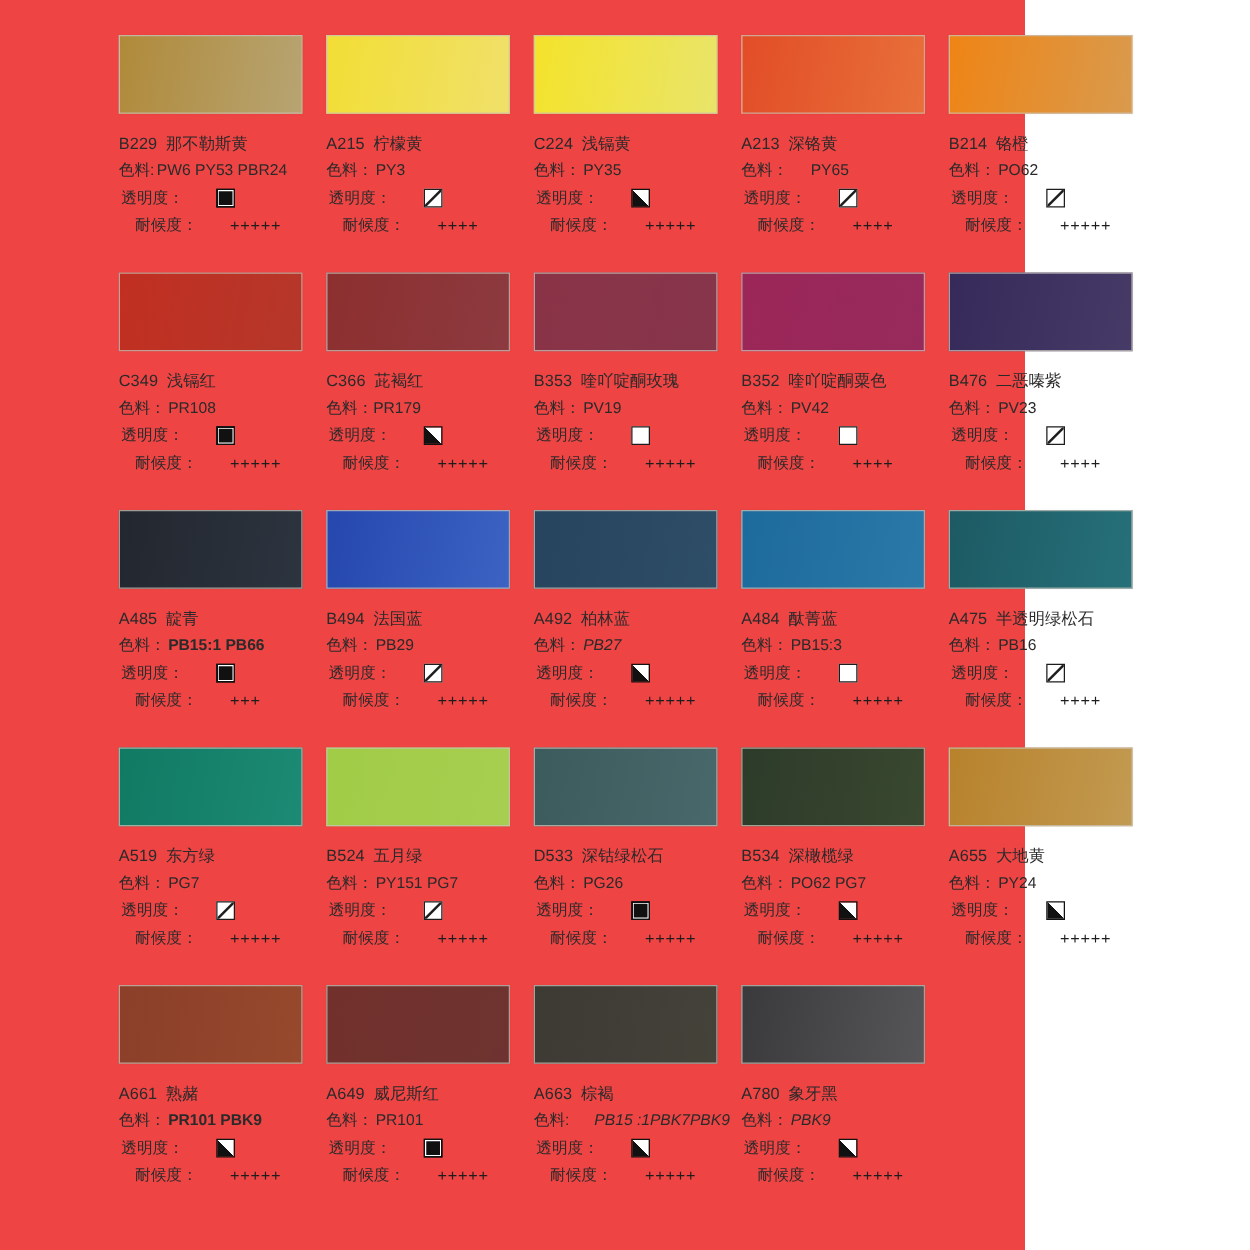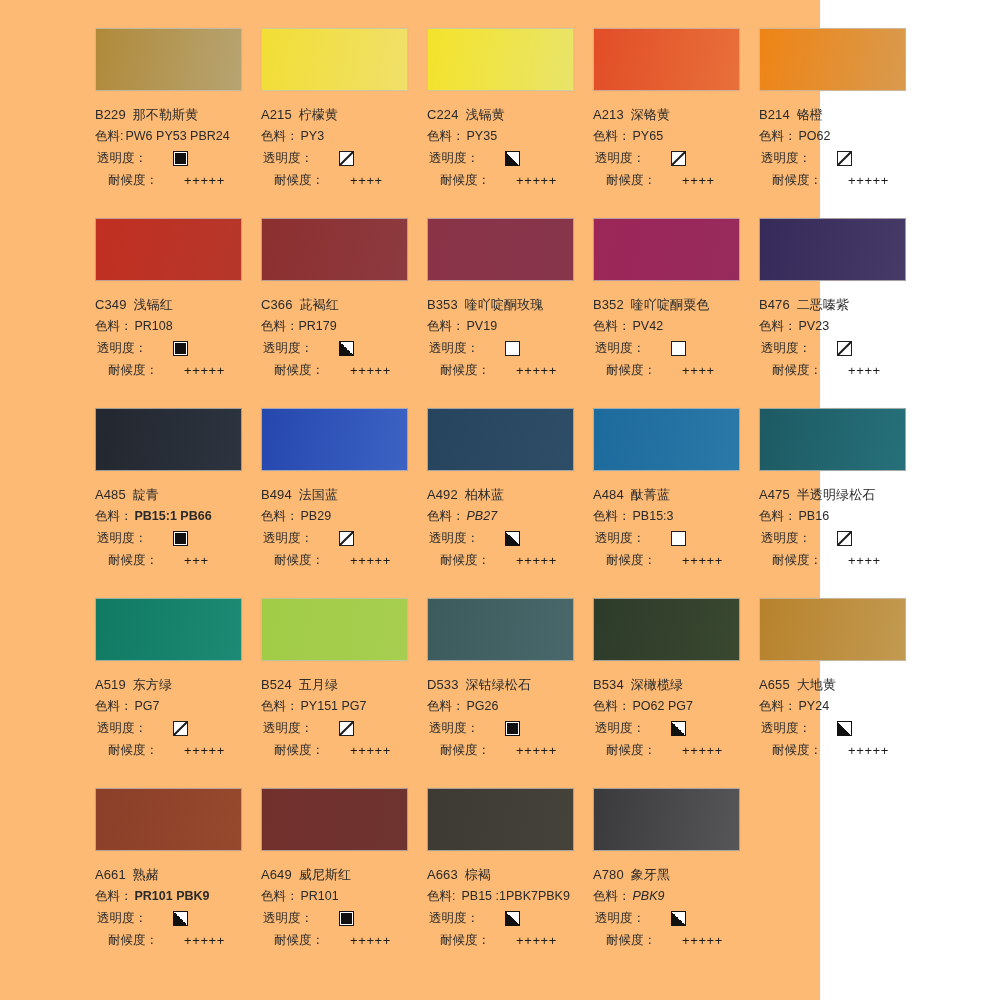--- a/index.html
+++ b/index.html
@@ -12,21 +12,21 @@
     width: 1000px;
     height: 1000px;
     font-family: "Liberation Sans", "DejaVu Sans", sans-serif;
     color: #2b2b2b;
     overflow: hidden;
   }
   #chart-sheet {
     position: relative;
     width: 820px;
     height: 1000px;
-    background: #fdba74;
+    background: #ef4444;
     box-sizing: border-box;
     padding: 28px 0 0 0;
   }
   .swatch-grid {
     display: grid;
     grid-template-columns: repeat(5, 166px);
     grid-auto-rows: 190px;
     justify-content: start;
     padding-left: 95px;
     column-gap: 0px;
@@ -195,21 +195,21 @@
       </div>
       <div class="swatch-cell">
         <div class="swatch-chip" style="background: linear-gradient(100deg, rgb(226, 77, 39) 0%, rgb(232, 112, 58) 100%);"></div>
         <div class="swatch-info">
           <div class="info-row row-name">
             <span class="code">A213</span>
             <span>深铬黄</span>
           </div>
           <div class="info-row row-pigment">
             <span class="label">色料：</span>
-            <span style="margin-left: 2px;">PY65</span>
+            <span style="margin-left: 18px;">PY65</span>
           </div>
           <div class="info-row row-trans">
             <span class="label">透明度：</span>
             <span class="trans-icon semi-transparent"></span>
           </div>
           <div class="info-row row-light">
             <span class="label">耐候度：</span>
             <span class="plus-marks">++++</span>
           </div>
         </div>
@@ -594,21 +594,21 @@
       </div>
       <div class="swatch-cell">
         <div class="swatch-chip" style="background: linear-gradient(100deg, rgb(60, 58, 51) 0%, rgb(69, 66, 58) 100%);"></div>
         <div class="swatch-info">
           <div class="info-row row-name">
             <span class="code">A663</span>
             <span>棕褐</span>
           </div>
           <div class="info-row row-pigment">
             <span class="label">色料:</span>
-            <span style="margin-left: 6px;">PB15 :1PBK7PBK9</span>
+            <span style="margin-left: 20px; font-style: italic;">PB15 :1PBK7PBK9</span>
           </div>
           <div class="info-row row-trans">
             <span class="label">透明度：</span>
             <span class="trans-icon semi-opaque"></span>
           </div>
           <div class="info-row row-light">
             <span class="label">耐候度：</span>
             <span class="plus-marks">+++++</span>
           </div>
         </div>

